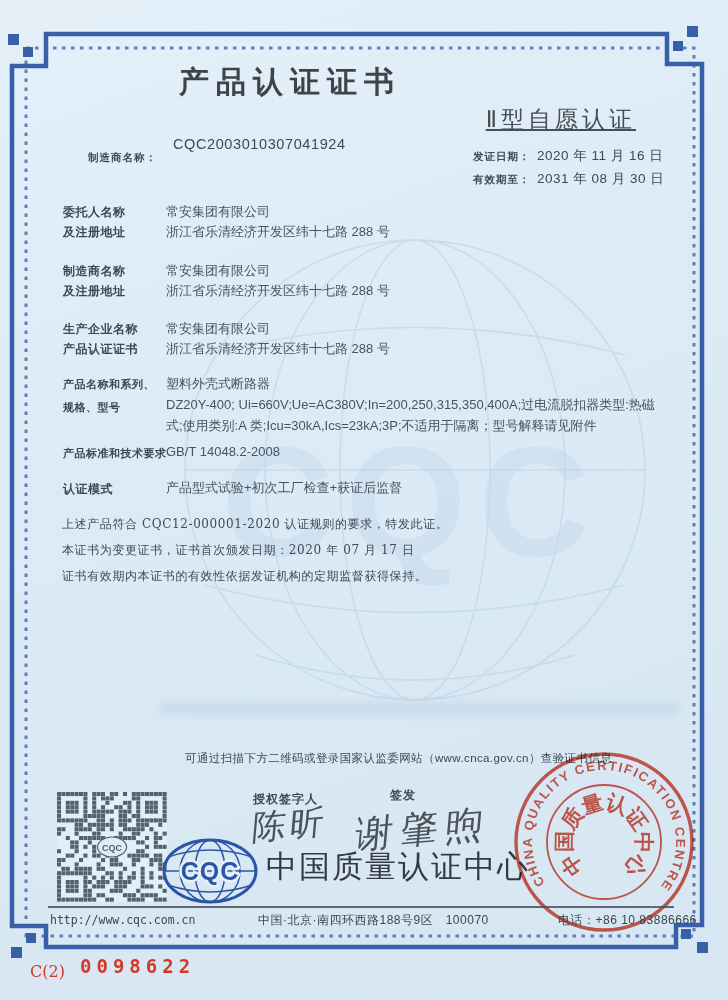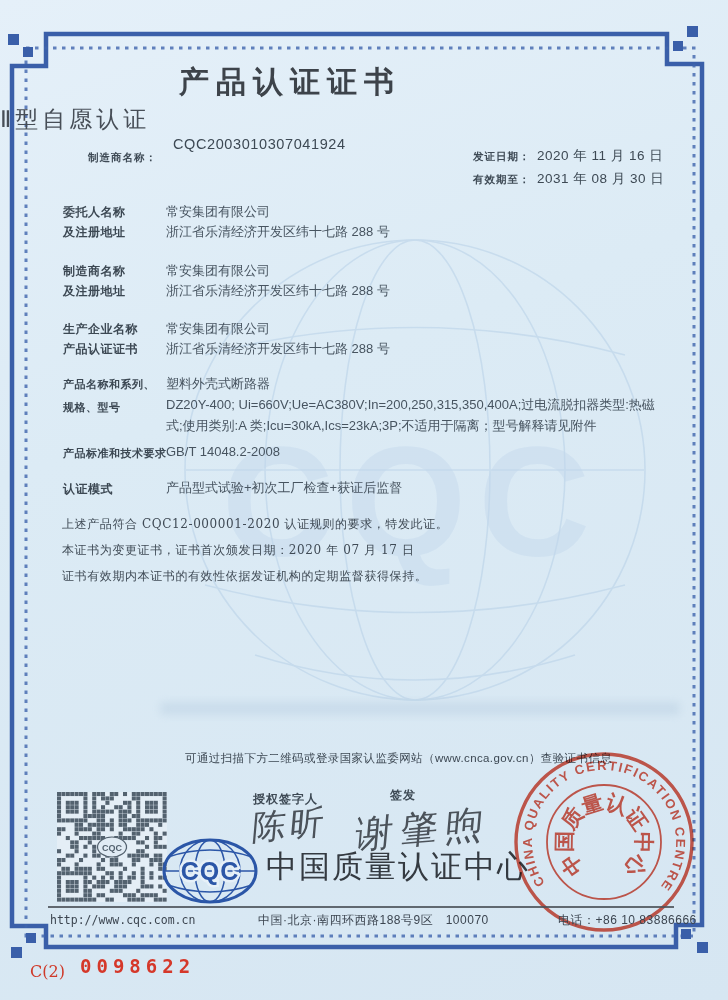--- a/index.html
+++ b/index.html
@@ -1,21 +1,21 @@
 <!DOCTYPE html>
 <html><head>
 <meta charset="utf-8">
 <style>
   html,body{margin:0;padding:0;background:#c9d6e2;}
   .page{position:relative;width:728px;height:1000px;margin:0 auto;overflow:hidden;
     background:linear-gradient(160deg,#e5f0f9 0%,#dcebf5 38%,#d6e6f2 100%);
     font-family:"Liberation Sans",sans-serif;color:#414c57;}
   .abs{position:absolute;}
   .title{width:580px;text-align:center;font-size:30px;font-weight:bold;letter-spacing:7px;color:#3d434a;}
-  .subtitle{width:636px;text-align:left;font-size:23px;letter-spacing:4px;color:#474e57;}
+  .subtitle{width:636px;text-align:right;font-size:23px;letter-spacing:4px;color:#474e57;text-decoration:underline;}
   .small-lbl{font-family:"DejaVu Serif",serif;font-weight:bold;font-size:10.5px;color:#3e4a55;letter-spacing:1px;}
   .hdr-val{font-size:13.5px;color:#3d4954;letter-spacing:.5px;}
   .certno{font-size:14.5px;color:#3d4954;letter-spacing:.6px;}
   .lbl{font-weight:bold;font-size:12px;color:#3c4853;letter-spacing:.5px;}
   .lbl.sm{font-size:11px;font-family:Liberation Mono, monospace;}
   .val{font-size:13px;color:#475460;}
   .val.wrap{width:500px;line-height:1.58;}
   .stmt{font-family:"DejaVu Serif",serif;font-size:12px;color:#3f4a55;letter-spacing:.6px;}
   .qrnote{font-size:11.5px;color:#3c4752;letter-spacing:.4px;}
   .sig{font-family:"DejaVu Serif",serif;color:#383e45;opacity:.88;transform:rotate(-5deg) skewX(-10deg);}

